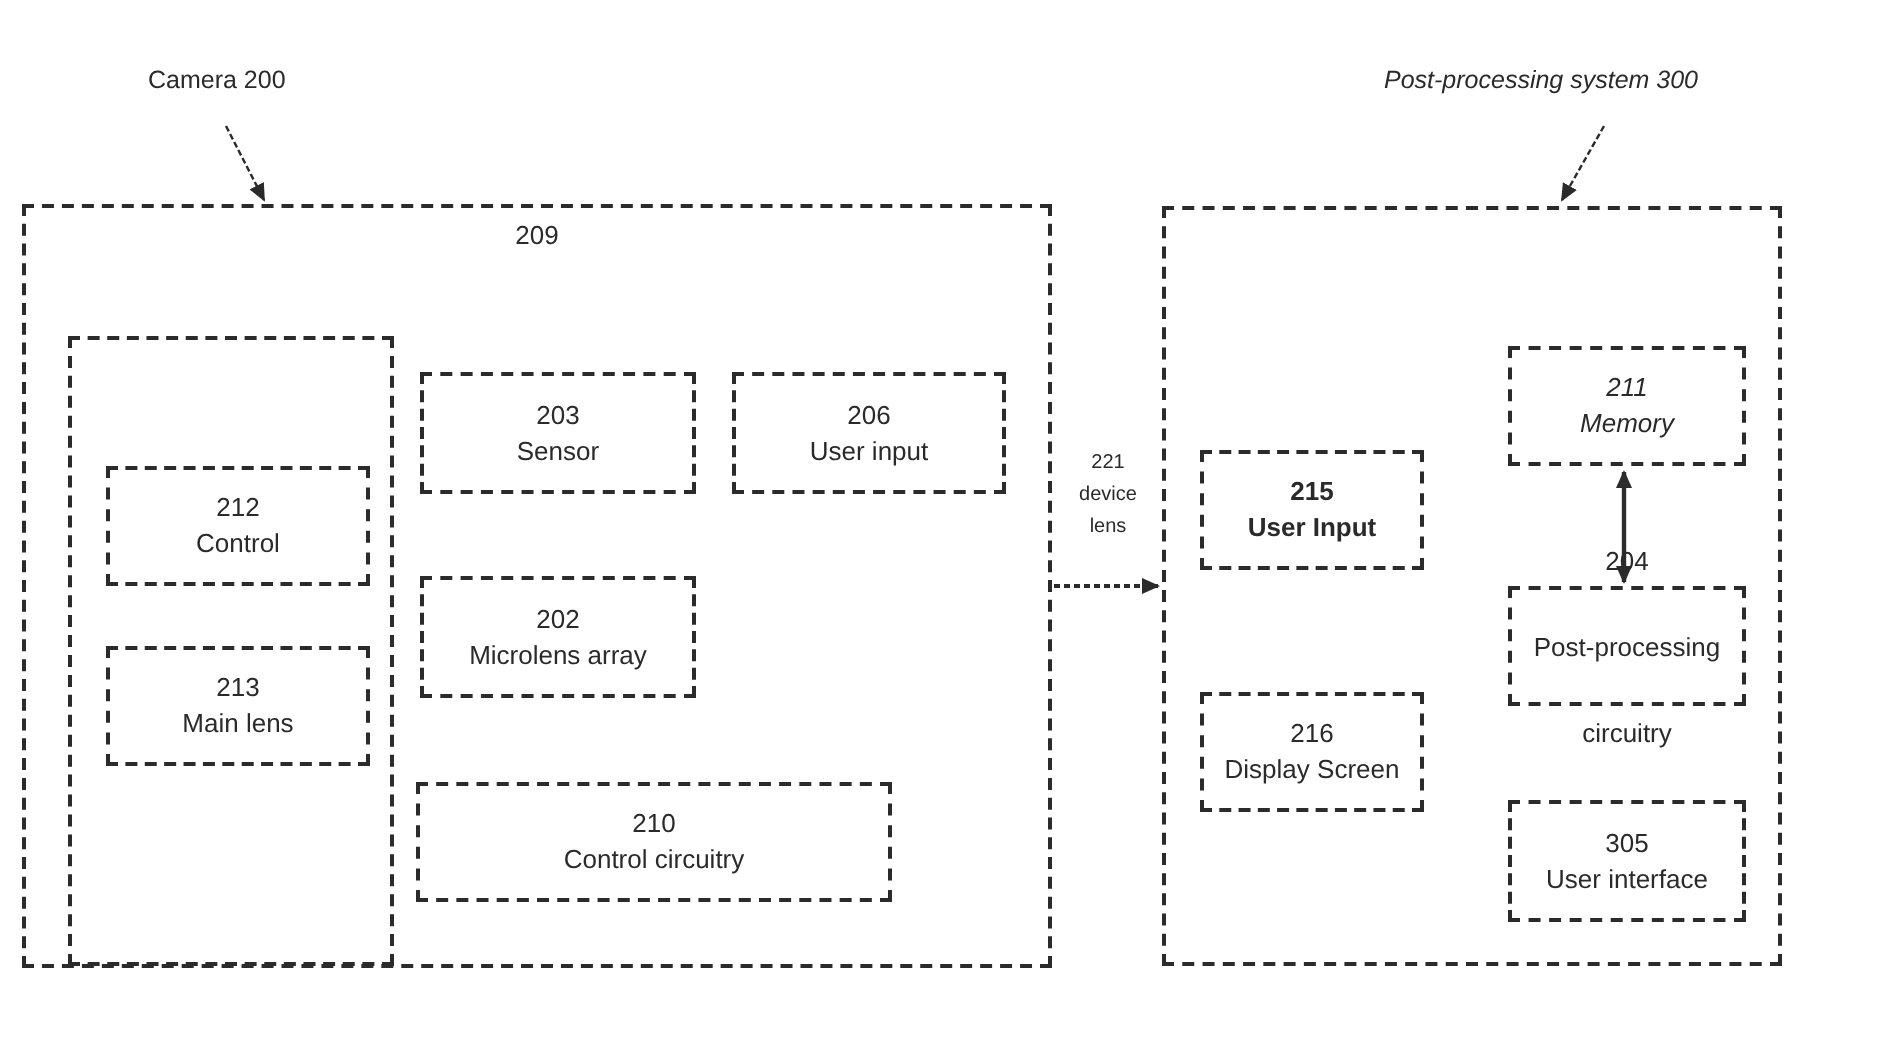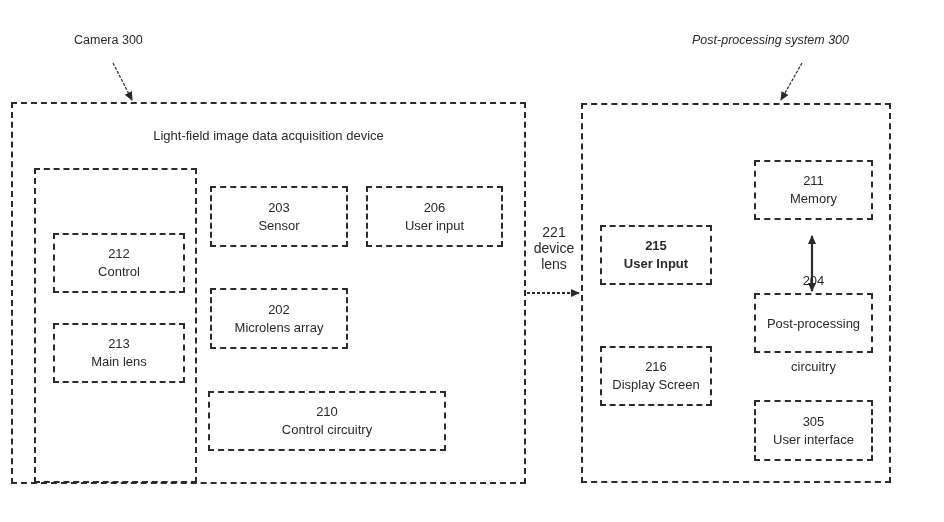--- a/index.html
+++ b/index.html
@@ -51,34 +51,34 @@
     svg.overlay {
       position: absolute;
       left: 0;
       top: 0;
       width: 944px;
       height: 522px;
       pointer-events: none;
     }
     .flow-label {
       position: absolute;
-      font-size: 14px;
+      font-size: 10px;
       line-height: 16px;
       text-align: center;
       color: #2a2a2a;
     }
   </style>
 </head>
 <body>
 
-<div class="caption" style="left:74px; top:33px;">Camera 300</div>
+<div class="caption" style="left:74px; top:33px;">Camera 200</div>
 <div class="caption" style="left:692px; top:33px;font-style:italic;">Post-processing system 300</div>
 
 <div class="box" style="left:11px; top:102px; width:515px; height:382px;">
-  <div class="label" style="top:23px;">Light-field image data acquisition device</div>
+  <div class="label" style="top:5px;">209</div>
 </div>
 
 <div class="box" style="left:34px; top:168px; width:163px; height:315px;">
 </div>
 
 <div class="box" style="left:53px; top:233px; width:132px; height:60px;">
   <div class="centered">
     <span>212</span>
     <span>Control</span>
   </div>
@@ -134,21 +134,21 @@
   </div>
 </div>
 
 <div class="box" style="left:600px; top:346px; width:112px; height:60px;">
   <div class="centered">
     <span>216</span>
     <span>Display Screen</span>
   </div>
 </div>
 
-<div class="box" style="left:754px; top:160px; width:119px; height:60px;">
+<div class="box" style="left:754px; top:173px; width:119px; height:60px;font-style:italic;">
   <div class="centered">
     <span>211</span>
     <span>Memory</span>
   </div>
 </div>
 
 <div class="box" style="left:754px; top:293px; width:119px; height:60px;">
   <div class="centered" style="line-height:17px;gap:26px;">
     <span>204</span>
     <span>Post-processing</span>

